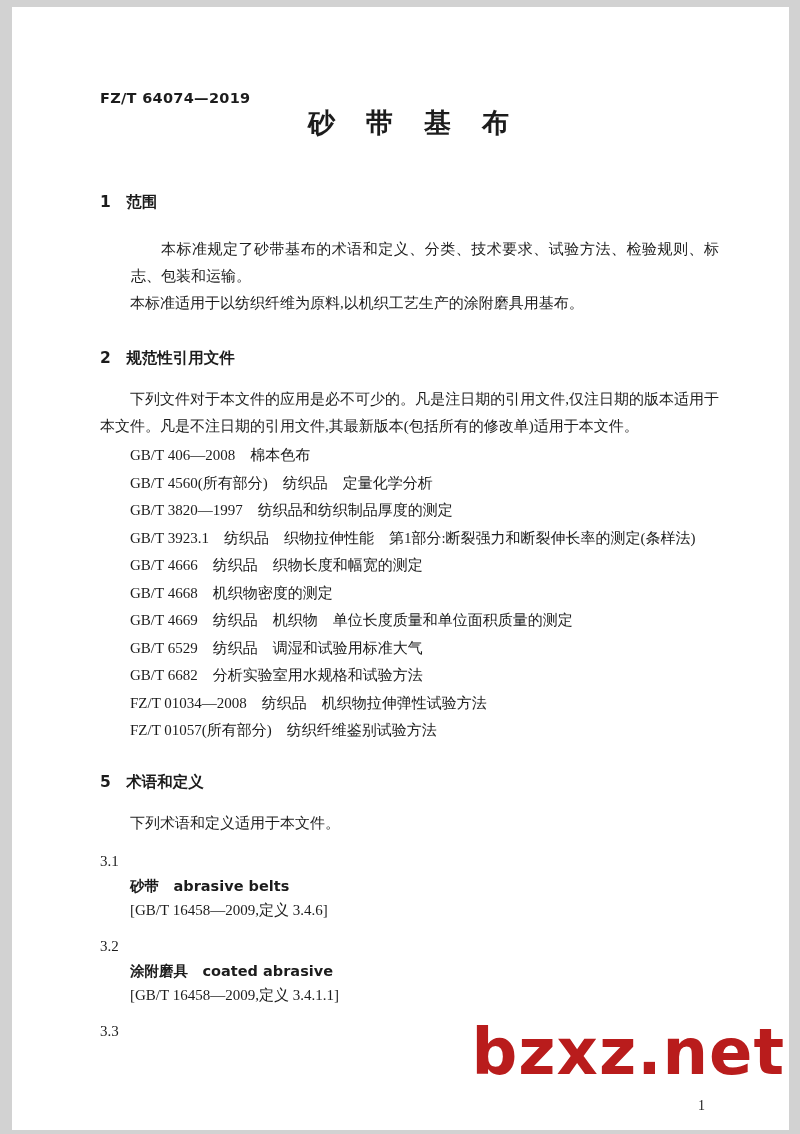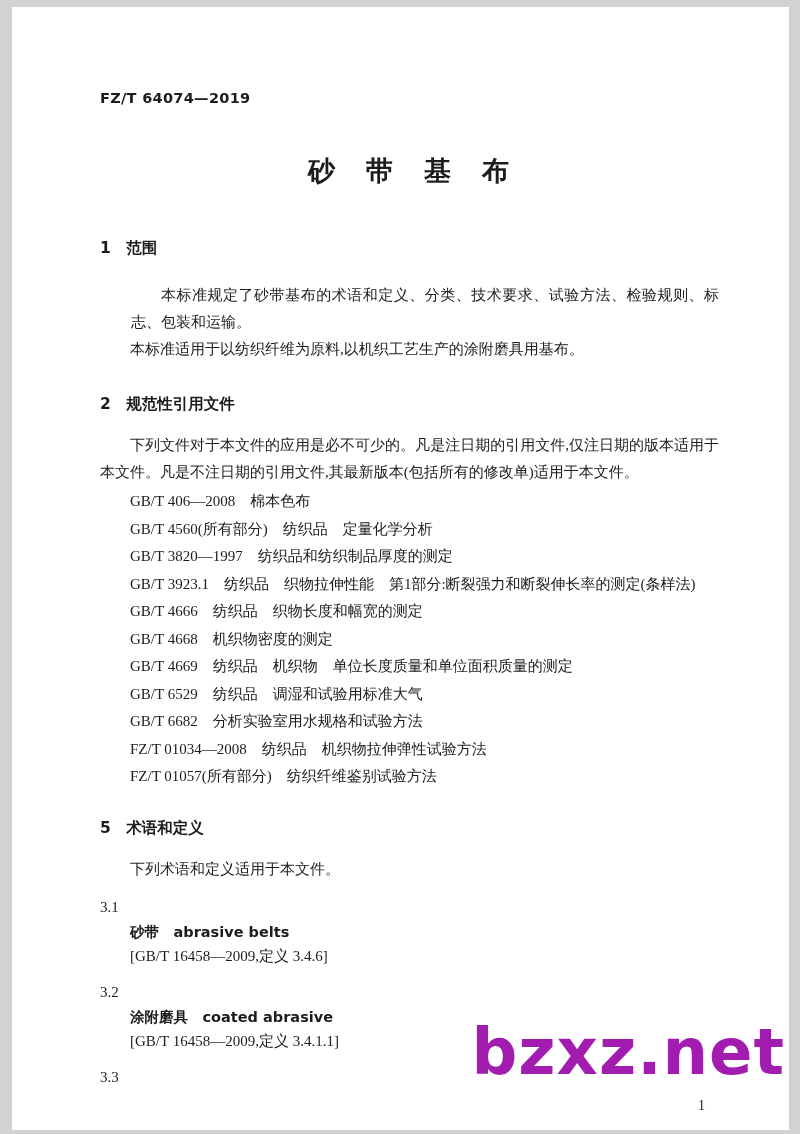--- a/index.html
+++ b/index.html
@@ -18,21 +18,21 @@
     background:#ffffff;
     overflow:hidden;
   }
   .watermark {
     position:absolute;
     right:4px; bottom:46px;
     z-index:1;
     font-family:"DejaVu Sans","Liberation Sans",sans-serif;
     font-weight:bold;
     font-size:64px;
-    color:#a21caf;
+    color:#b91c1c;
     letter-spacing:1px;
     line-height:1;
     user-select:none;
   }
   .content {
     position:relative;
     z-index:2;
     padding:78px 70px 0 88px;
     font-size:15px;
     line-height:27px;
@@ -43,22 +43,21 @@
     font-size:14.5px;
     font-weight:600;
     letter-spacing:.3px;
     padding-right:2px;
   }
   .doc-title {
     text-align:center;
     font-size:27px;
     font-weight:bold;
     letter-spacing:2px;
-    margin-top:46px;
-    font-family:Liberation Sans, sans-serif;
+    font-family:Liberation Mono, monospace;
   }
   .sec-heading {
     font-weight:bold;
     font-size:15.5px;
     font-family:"DejaVu Sans","Liberation Sans",sans-serif;
   }
   .s1-heading { margin-top:50px; }
   .s2-heading { margin-top:28px; }
   .s3-heading { margin-top:24px; }
   .para {

